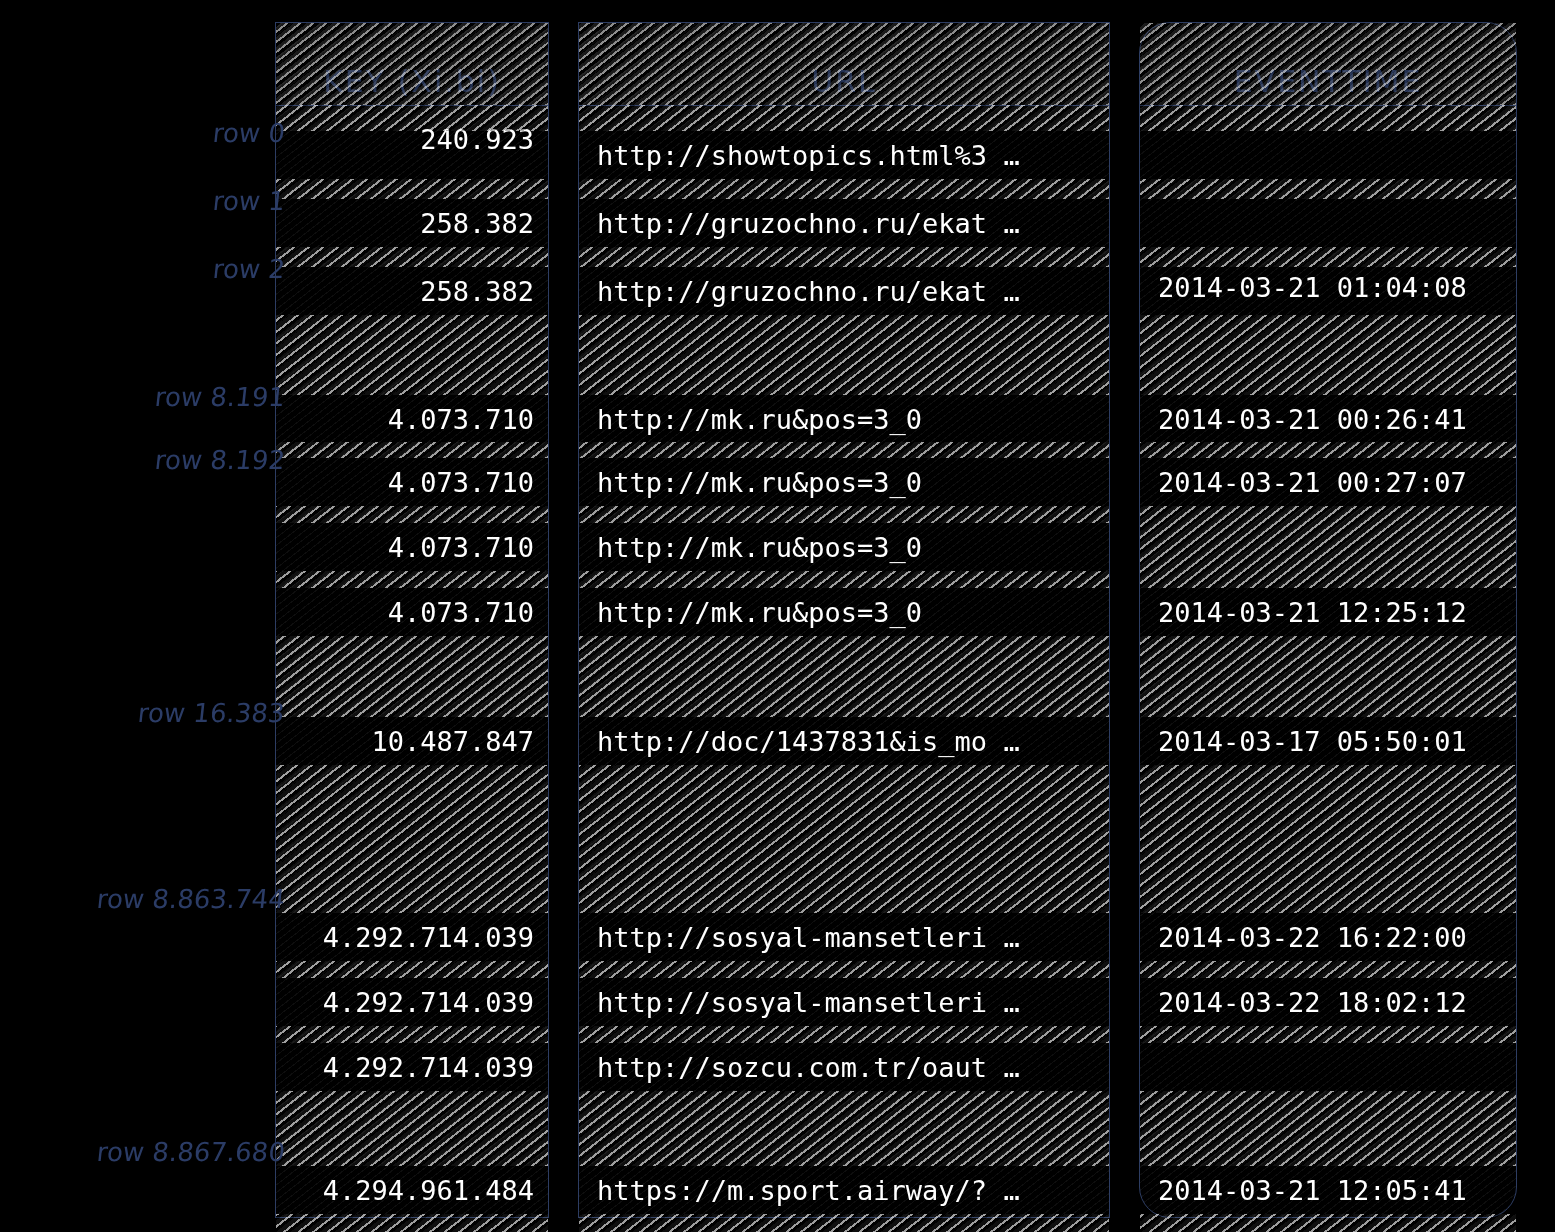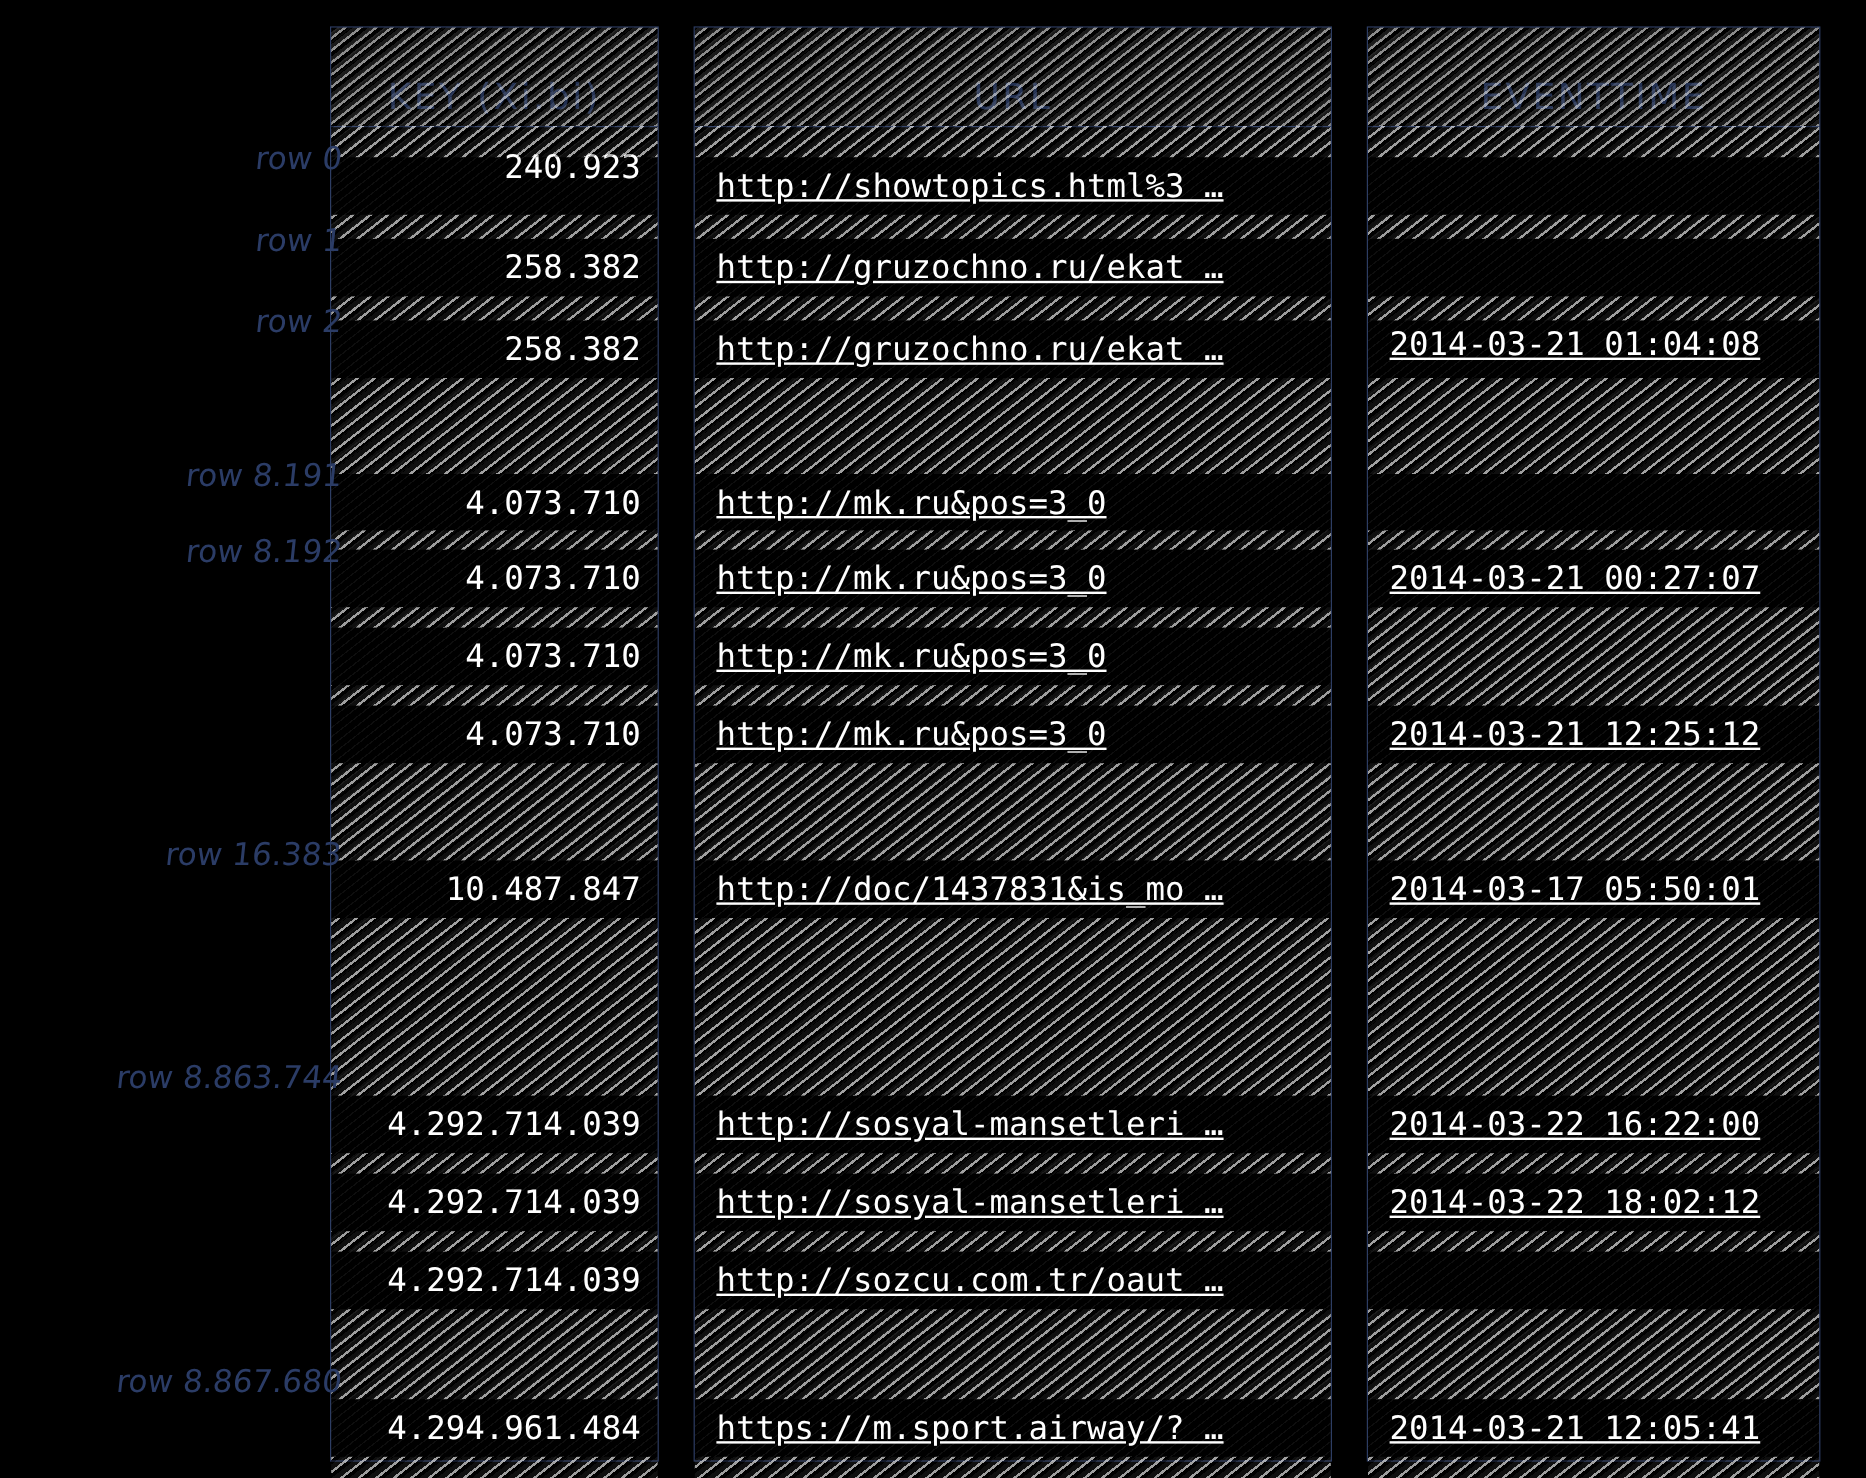--- a/index.html
+++ b/index.html
@@ -31,21 +31,21 @@
         -38deg,
         rgba(255,255,255,0.055) 0px,
         rgba(255,255,255,0.055) 1px,
         rgba(0,0,0,0) 1px,
         rgba(0,0,0,0) 6px
       ),
       #000;
   }
   .col-key   { left: 275px;  width: 272px; }
   .col-url   { left: 578px;  width: 530px; }
-  .col-event { left: 1139px; width: 376px; }
+  .col-event { left: 1139px; width: 376px; border-radius: 31px; }
 
   
   .col-head {
     position: absolute;
     left: 0; right: 0; top: 0;
     height: 82px;
     background:
       repeating-linear-gradient(
         -38deg,
         rgba(255,255,255,0.55) 0px,
@@ -88,21 +88,20 @@
     white-space: nowrap;
     letter-spacing: 0px;
   }
   .cell.num {
     justify-content: flex-end;
     padding-right: 14px;
   }
   .cell.txt {
     justify-content: flex-start;
     padding-left: 18px;
-    text-decoration: underline;
   }
 
   
   .hatch {
     position: absolute;
     left: 0; right: 0;
     background:
       repeating-linear-gradient(
         -38deg,
         rgba(255,255,255,0.62) 0px,
@@ -199,20 +198,21 @@
       <div class="hatch" style="top:1109px; height:30px"></div>
     </div>
   </div>
 
   <div class="col col-event">
     <div class="col-head">
       <span class="col-head-text">EVENTTIME</span>
     </div>
     <div class="rows">
       <div class="cell txt" style="top:160px">2014-03-21 01:04:08</div>
+      <div class="cell txt" style="top:292px">2014-03-21 00:26:41</div>
       <div class="cell txt" style="top:355px">2014-03-21 00:27:07</div>
       <div class="cell txt" style="top:420px"></div>
       <div class="cell txt" style="top:485px">2014-03-21 12:25:12</div>
       <div class="cell txt" style="top:614px">2014-03-17 05:50:01</div>
       <div class="cell txt" style="top:810px">2014-03-22 16:22:00</div>
       <div class="cell txt" style="top:875px">2014-03-22 18:02:12</div>
       <div class="cell txt" style="top:1063px">2014-03-21 12:05:41</div>
 
       <div class="hatch" style="top:0px;   height:26px"></div>
       <div class="hatch" style="top:74px;  height:20px"></div>

